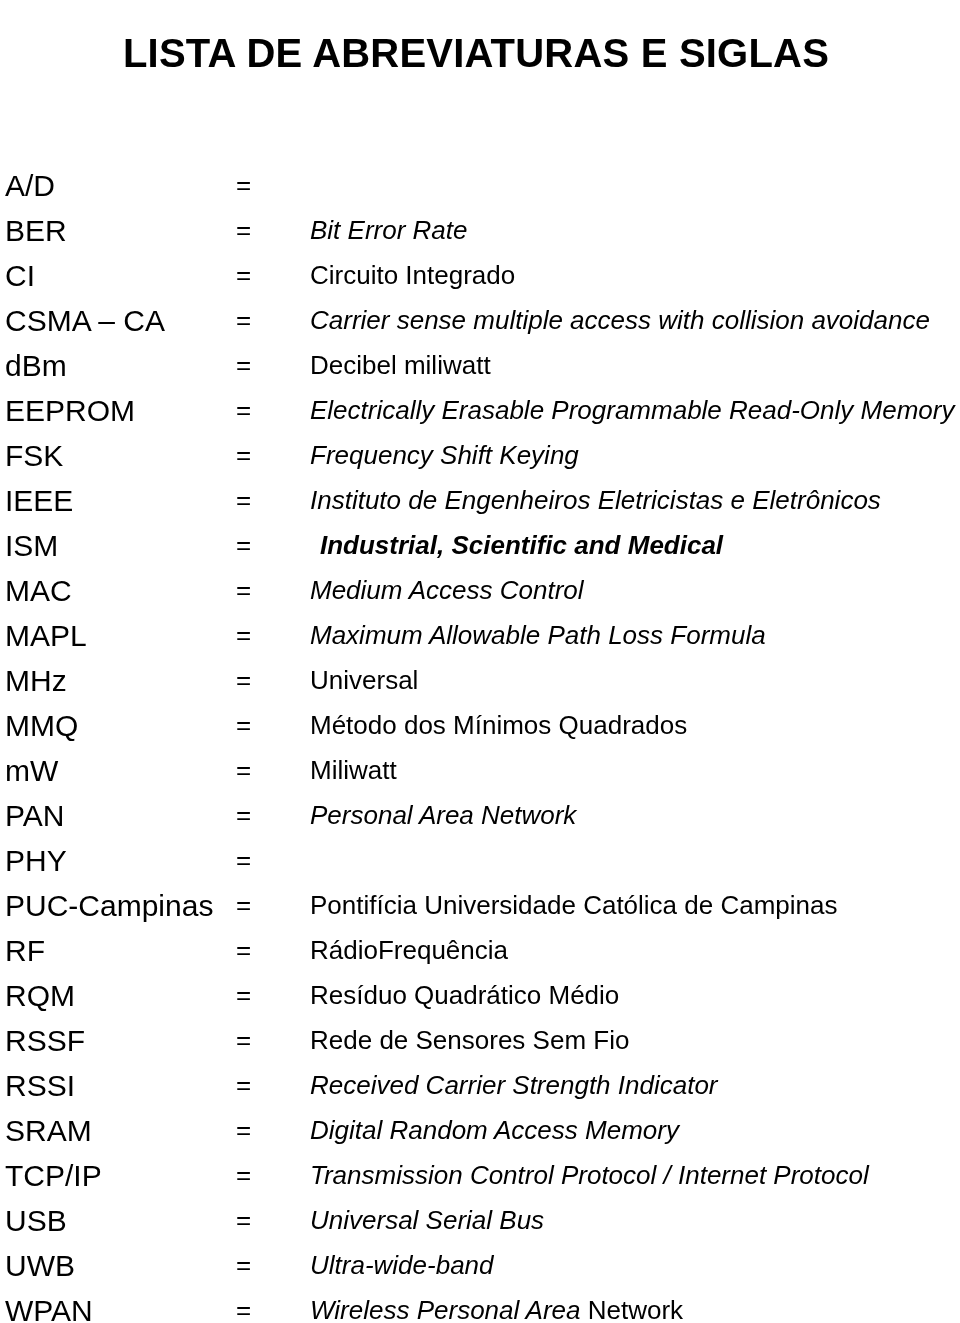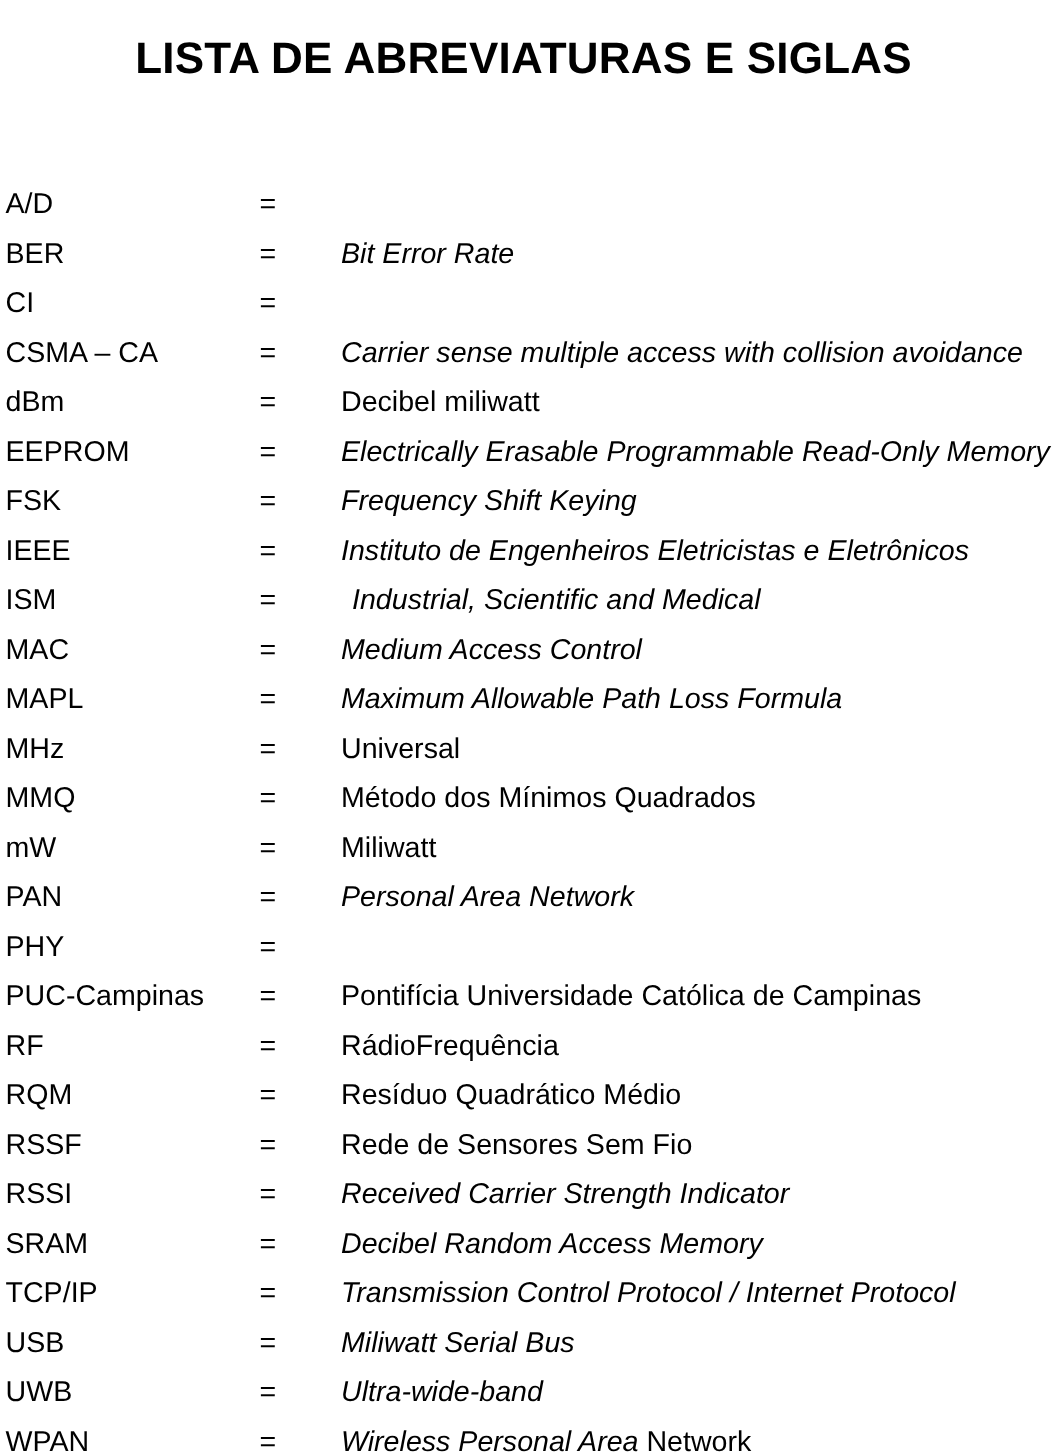--- a/index.html
+++ b/index.html
@@ -51,21 +51,21 @@
     position: relative;
     height: 45px;
     line-height: 45px;
     white-space: nowrap;
   }
 
   .abbrev-term {
     position: absolute;
     left: 5px;
     top: 0;
-    font-size: 26px;
+    font-size: 30px;
     line-height: 45px;
   }
 
   .abbrev-equals {
     position: absolute;
     left: 236px;
     top: 0;
     font-size: 26px;
     line-height: 45px;
   }
@@ -80,20 +80,21 @@
 
   .abbrev-row[data-style="italic"] .abbrev-def {
     font-style: italic;
   }
   .abbrev-row[data-style="roman"] .abbrev-def {
     font-style: normal;
   }
   
   .abbrev-row[data-indent="1"] .abbrev-def {
     left: 320px;
+    font-weight: bold;
   }
   
   .abbrev-row[data-style="mixed"] .abbrev-def {
     font-style: italic;
   }
   .abbrev-row[data-style="mixed"] .abbrev-def .roman-tail {
     font-style: normal;
   }
 </style>
 </head>
@@ -109,20 +110,21 @@
         <span class="abbrev-equals">=</span>
       </div>
       <div class="abbrev-row" data-style="italic">
         <span class="abbrev-term">BER</span>
         <span class="abbrev-equals">=</span>
         <span class="abbrev-def">Bit Error Rate</span>
       </div>
       <div class="abbrev-row" data-style="roman">
         <span class="abbrev-term">CI</span>
         <span class="abbrev-equals">=</span>
+        <span class="abbrev-def">Circuito Integrado</span>
       </div>
       <div class="abbrev-row" data-style="italic">
         <span class="abbrev-term">CSMA – CA</span>
         <span class="abbrev-equals">=</span>
         <span class="abbrev-def">Carrier sense multiple access with collision avoidance</span>
       </div>
       <div class="abbrev-row" data-style="roman">
         <span class="abbrev-term">dBm</span>
         <span class="abbrev-equals">=</span>
         <span class="abbrev-def">Decibel miliwatt</span>
@@ -202,31 +204,31 @@
         <span class="abbrev-def">Rede de Sensores Sem Fio</span>
       </div>
       <div class="abbrev-row" data-style="italic">
         <span class="abbrev-term">RSSI</span>
         <span class="abbrev-equals">=</span>
         <span class="abbrev-def">Received Carrier Strength Indicator</span>
       </div>
       <div class="abbrev-row" data-style="italic">
         <span class="abbrev-term">SRAM</span>
         <span class="abbrev-equals">=</span>
-        <span class="abbrev-def">Decibel Random Access Memory</span>
+        <span class="abbrev-def">Digital Random Access Memory</span>
       </div>
       <div class="abbrev-row" data-style="italic">
         <span class="abbrev-term">TCP/IP</span>
         <span class="abbrev-equals">=</span>
         <span class="abbrev-def">Transmission Control Protocol / Internet Protocol</span>
       </div>
       <div class="abbrev-row" data-style="italic">
         <span class="abbrev-term">USB</span>
         <span class="abbrev-equals">=</span>
-        <span class="abbrev-def">Miliwatt Serial Bus</span>
+        <span class="abbrev-def">Universal Serial Bus</span>
       </div>
       <div class="abbrev-row" data-style="italic">
         <span class="abbrev-term">UWB</span>
         <span class="abbrev-equals">=</span>
         <span class="abbrev-def">Ultra-wide-band</span>
       </div>
       <div class="abbrev-row" data-style="mixed">
         <span class="abbrev-term">WPAN</span>
         <span class="abbrev-equals">=</span>
         <span class="abbrev-def"><span>Wireless Personal Area </span><span class="roman-tail">Network</span></span>

